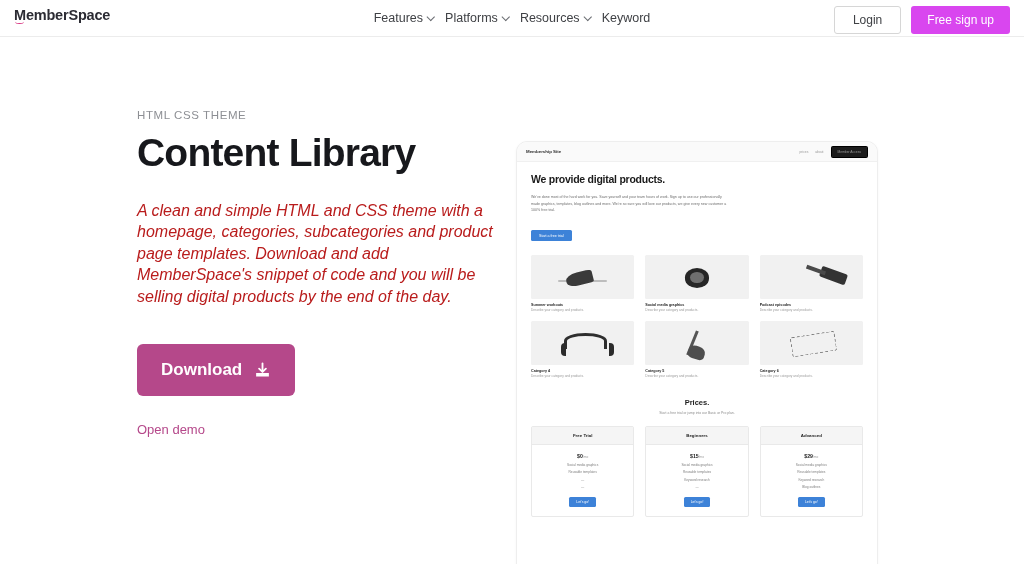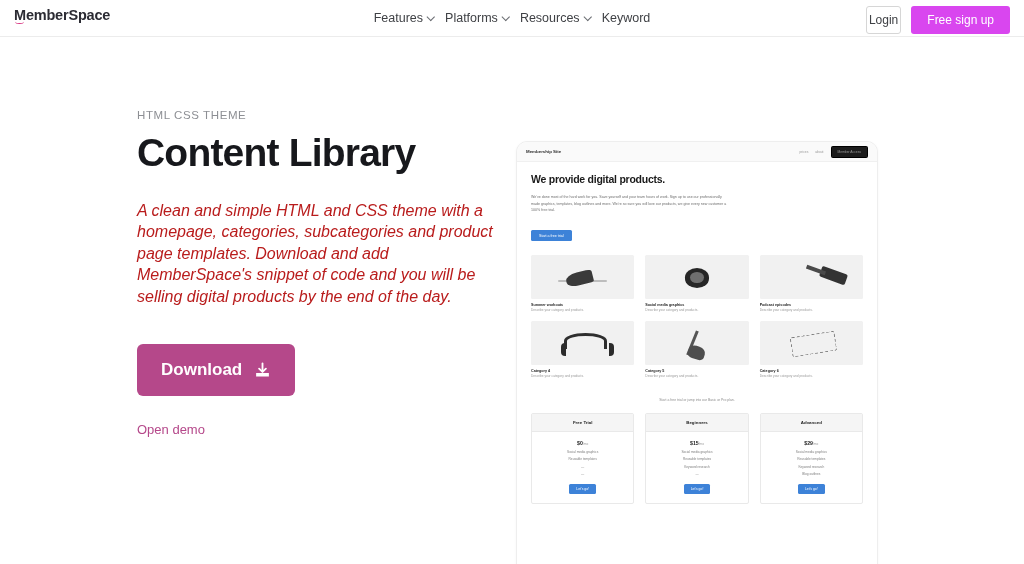--- a/index.html
+++ b/index.html
@@ -58,21 +58,21 @@
 
   .nav-actions {
     position: absolute; right: 14px; top: 6px;
     display: flex; align-items: center; gap: 10px;
   }
   .btn-login {
     font-size: 12px; color: #3f4145;
     background: #fff;
     border: 1px solid #d6d6d6;
     border-radius: 3px;
-    padding: 6px 2px;
+    padding: 6px 18px;
     cursor: pointer;
     font-family: "Liberation Sans", sans-serif;
   }
   .btn-signup {
     font-size: 12px; color: #ffffff;
     background: #d946ef;
     border: none;
     border-radius: 3px;
     padding: 7px 16px;
     cursor: pointer;
@@ -376,20 +376,21 @@
           <div class="card-img">
               <span class="ph ph-env"></span>
             </div>
           <div class="card-title">Category 6</div>
           <div class="card-sub">Describe your category and products.</div>
         </div>
       </div>
 
       
       <div class="prices-head">
+        <div class="prices-title">Prices.</div>
         <div class="prices-sub">Start a free trial or jump into our Basic or Pro plan.</div>
       </div>
 
       <div class="plans">
 
         <div class="plan">
           <div class="plan-head">Free Trial</div>
           <div class="plan-body">
             <div class="plan-price">
               <span>$0</span><small>/mo</small>

